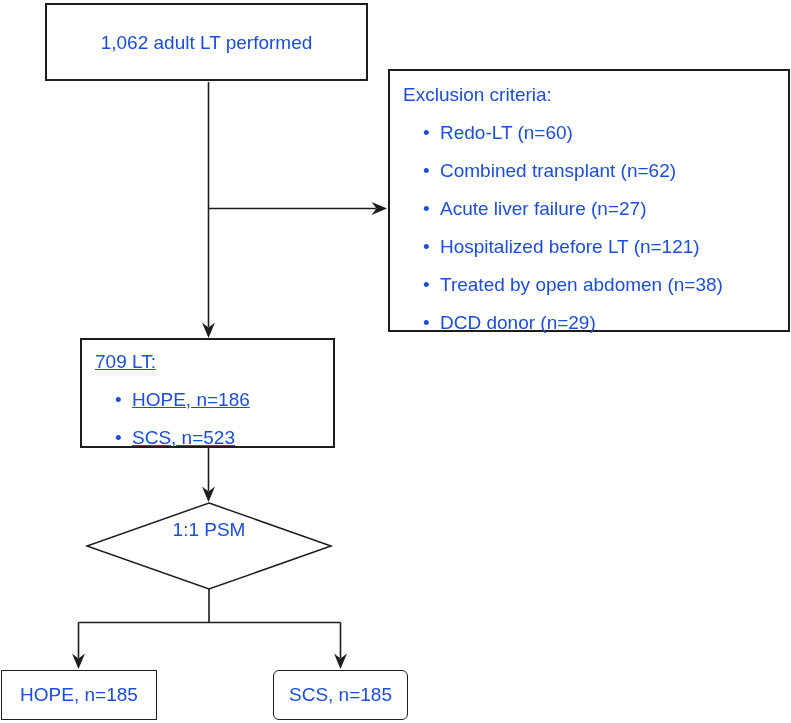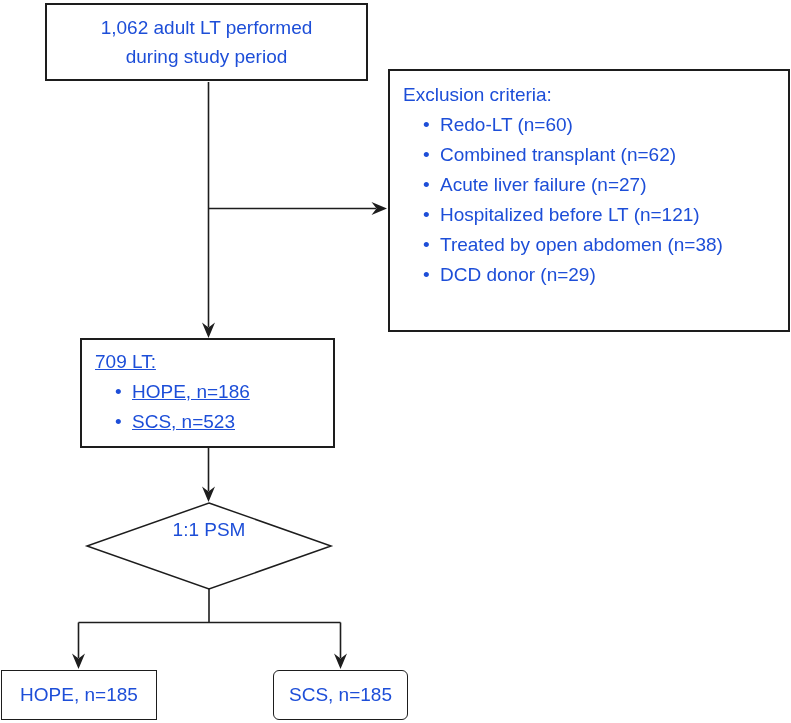--- a/index.html
+++ b/index.html
@@ -55,20 +55,21 @@
     top: 338px;
     width: 255px;
     height: 110px;
     padding: 7px 20px 0 13px;
     line-height: 30px;
     text-decoration: underline;
   }
   .bullet-item {
     position: relative;
     padding-left: 37px;
+    margin-top: 8px;
   }
   .bullet-item::before {
     content: "\2022";
     position: absolute;
     left: 20px;
     top: 0;
   }
   .diamond-label {
     position: absolute;
     left: 87px;
@@ -118,21 +119,20 @@
 
     <polygon points="209,503 331,546 209,589 87,546" fill="#ffffff" stroke="#1d1d1d" stroke-width="1.5"></polygon>
 
     <path d="M209 589 L209 622.5 M78.5 622.5 L340.5 622.5 M78.5 622.5 L78.5 658 M340.5 622.5 L340.5 658" fill="none" stroke="#1d1d1d" stroke-width="1.6"></path>
     <polygon points="78.5,669 72,653.5 78.5,658.5 85,653.5" fill="#1d1d1d"></polygon>
     <polygon points="340.5,669 334,653.5 340.5,658.5 347,653.5" fill="#1d1d1d"></polygon>
   </svg>
 
   <div class="box top-box">
     <div>1,062 adult LT performed</div>
-    <div>during study period</div>
   </div>
 
   <div class="box exclusion-box">
     <div>Exclusion criteria:</div>
     <div class="bullet-item">Redo-LT (n=60)</div>
     <div class="bullet-item">Combined transplant (n=62)</div>
     <div class="bullet-item">Acute liver failure (n=27)</div>
     <div class="bullet-item">Hospitalized before LT (n=121)</div>
     <div class="bullet-item">Treated by open abdomen (n=38)</div>
     <div class="bullet-item">DCD donor (n=29)</div>

